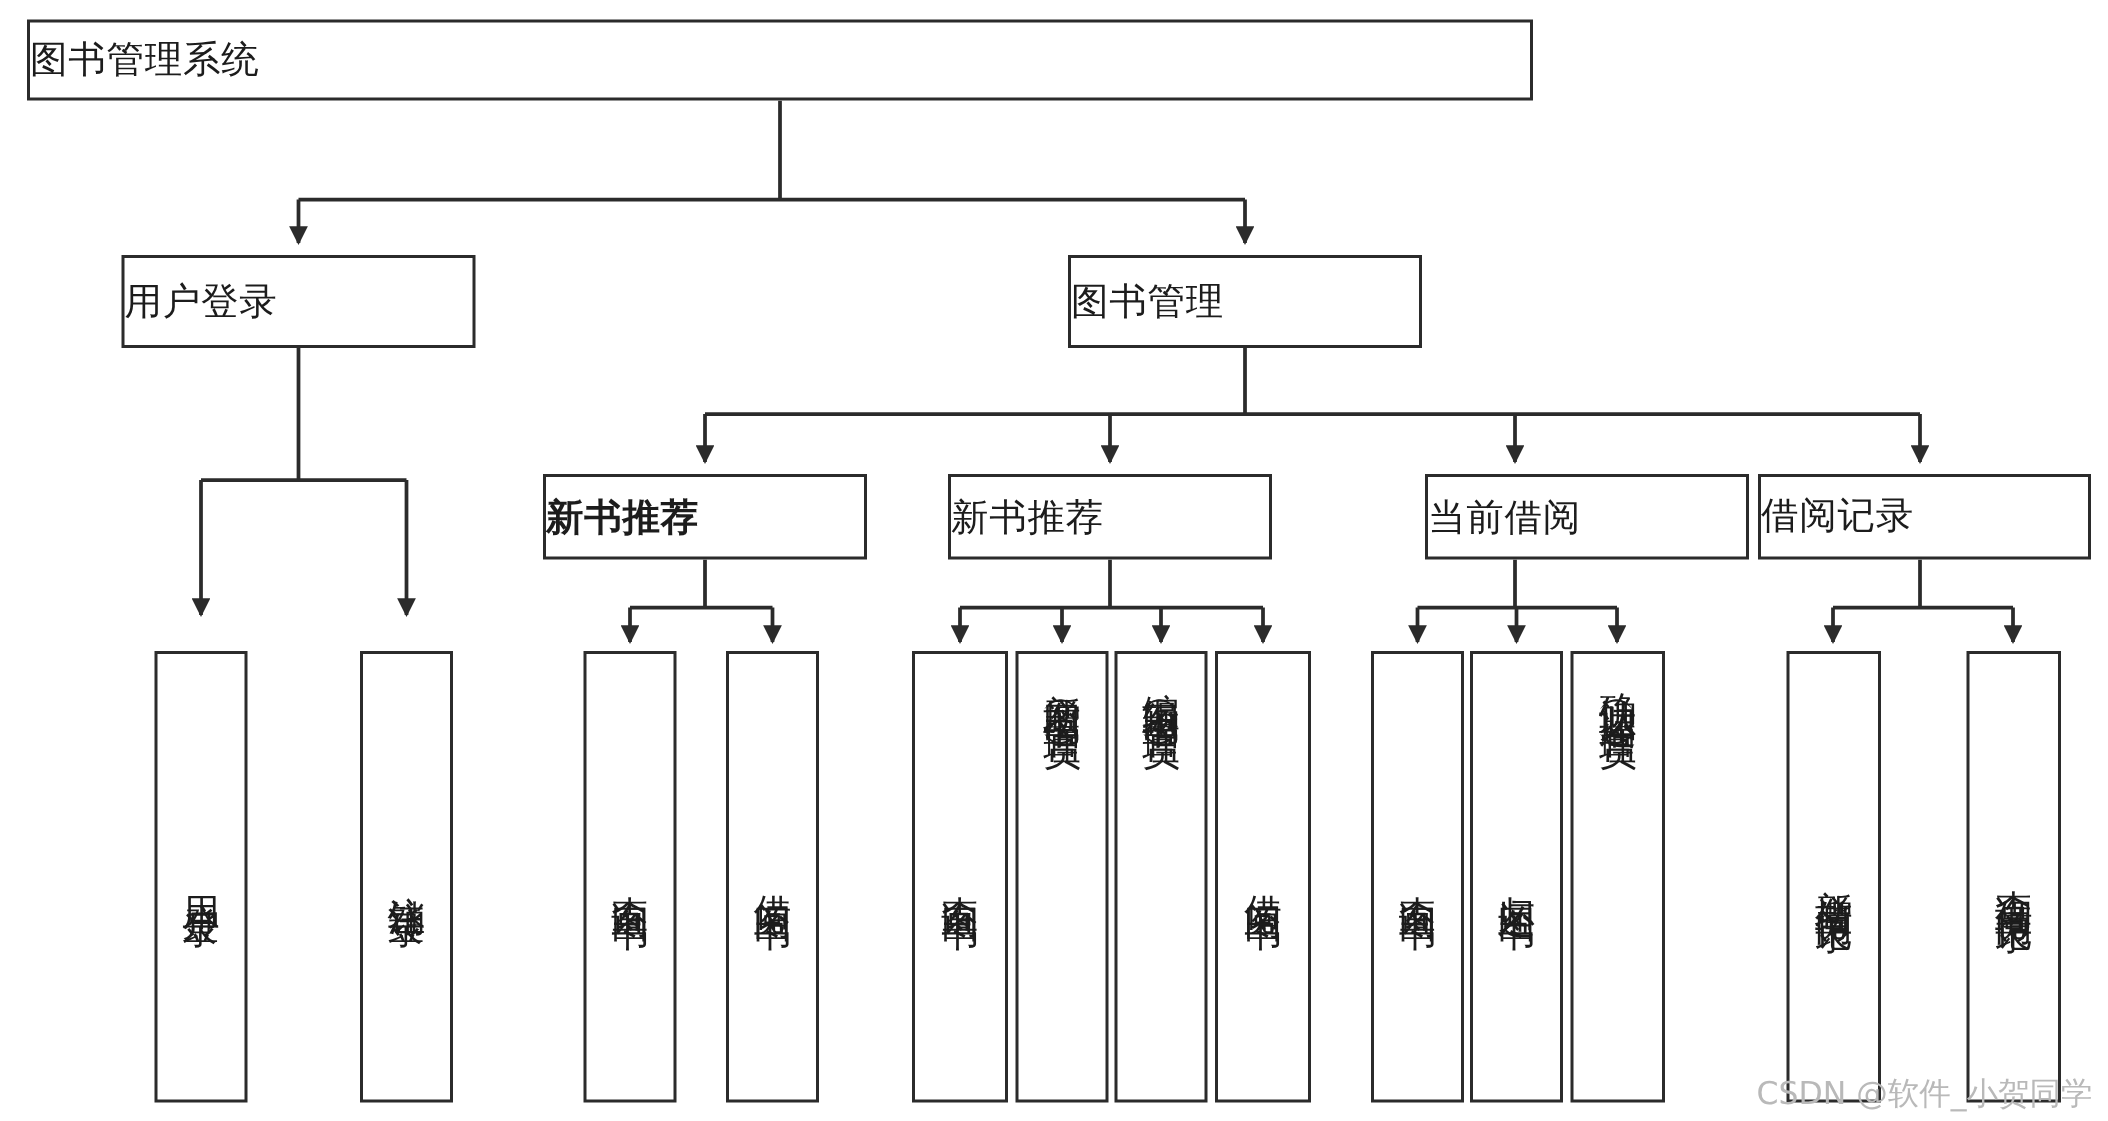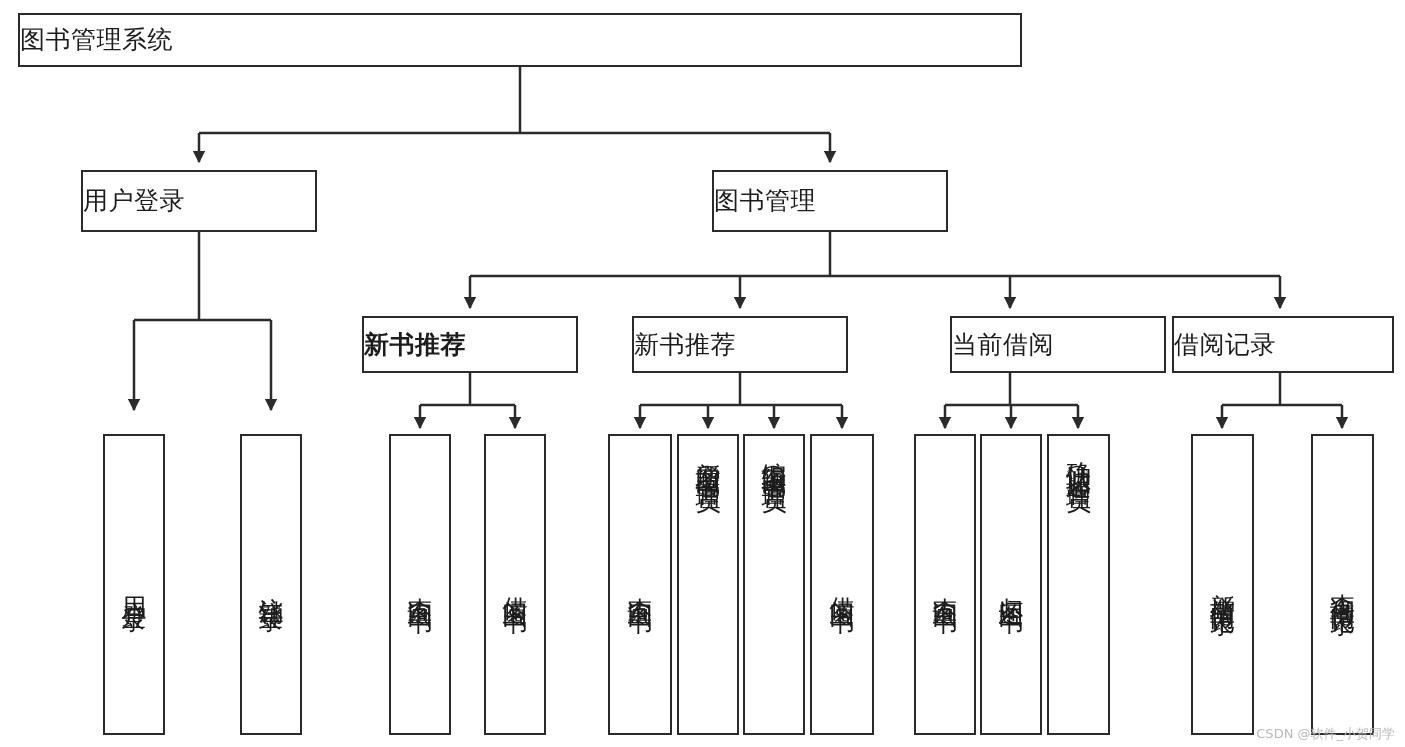--- a/index.html
+++ b/index.html
@@ -60,21 +60,21 @@
     line-height: 1;
   }
   .node.vert.mid {
     align-items: center;
     padding-top: 0;
   }
   .watermark {
     position: absolute;
     right: 10px;
     bottom: 4px;
-    font-size: 13px;
+    font-size: 21px;
     color: #b9b9b9;
     z-index: 3;
     white-space: nowrap;
     pointer-events: none;
   }
 </style>
 </head>
 <body>
 
 <div id="canvas">

